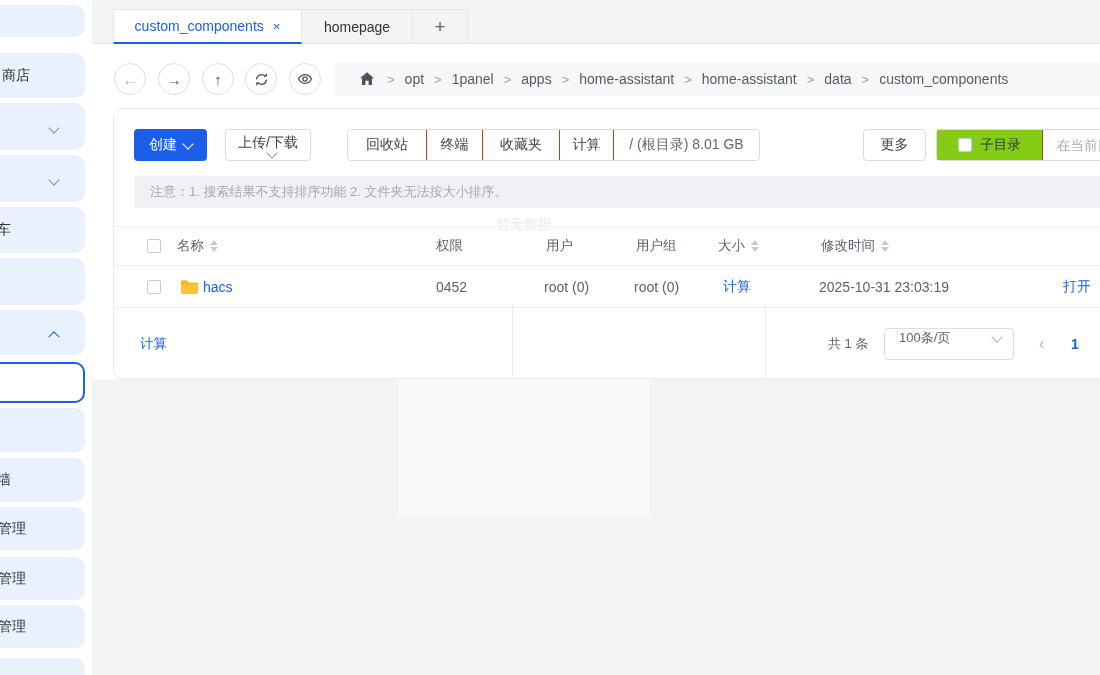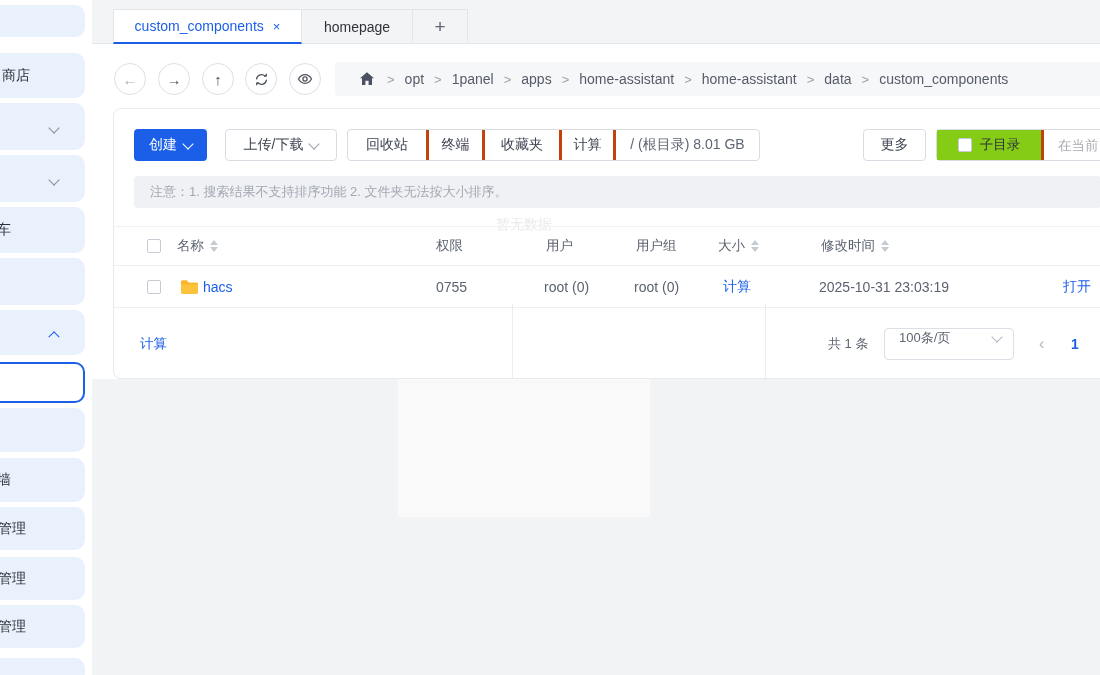--- a/index.html
+++ b/index.html
@@ -30,21 +30,21 @@
   .crumbbar .sep{color:#9aa0aa;margin:0 10px;font-size:13px;}
   .crumbbar .crumb{color:#555c68;font-size:14px;white-space:nowrap;}
 
   
   .card{position:absolute;left:113px;top:108px;width:1007px;height:271px;background:#fff;border:1px solid #e8eaee;border-radius:8px;box-sizing:border-box;}
 
   .btn{position:absolute;top:20px;height:32px;box-sizing:border-box;background:#fff;border:1px solid #d9dce3;border-radius:4px;display:flex;align-items:center;justify-content:center;font-size:14px;color:#3d4350;}
   .btn-primary{background:#1b5fe8;border:none;color:#fff;}
   .seg-group{position:absolute;top:20px;height:32px;box-sizing:border-box;border:1px solid #d9dce3;border-radius:4px;display:flex;background:#fff;}
   .seg{display:flex;align-items:center;justify-content:center;font-size:14px;color:#3d4350;box-sizing:border-box;}
-  .seg + .seg{border-left:3px solid #c2410c;}
+  .seg + .seg{border-left:1px solid #c2410c;}
   .cbox{display:inline-block;width:14px;height:14px;border:1px solid #c7cbd3;border-radius:2px;background:#fff;box-sizing:border-box;}
   .search-input{border:none;outline:none;background:transparent;font-size:13.5px;color:#303133;width:160px;font-family:inherit;}
   .search-input::placeholder{color:#a8abb2;}
 
   .notice{position:absolute;left:20px;top:67px;width:967px;height:32px;background:#f0f1f4;border-radius:4px;display:flex;align-items:center;padding-left:16px;box-sizing:border-box;font-size:13px;color:#a2a8b3;}
 
   
   .thead{position:absolute;left:0;top:117px;width:100%;height:40px;border-top:1px solid #f0f2f6;border-bottom:1px solid #edeff4;box-sizing:border-box;}
   .trow{position:absolute;left:0;top:157px;width:100%;height:42px;border-bottom:1px solid #edeff4;box-sizing:border-box;}
   .cell{position:absolute;top:50%;transform:translateY(-50%);white-space:nowrap;}
@@ -166,21 +166,21 @@
     <span class="sep">&gt;</span>
     <span class="crumb">custom_components</span>
   </div>
 
   <div class="card">
 
     <div class="btn btn-primary" style="left:20px;width:73px;">
       <span>创建</span>
       <span class="chev" style="margin-left:7px;margin-top:-3px;border-color:#fff;"></span>
     </div>
-    <div class="btn" style="left:111px;width:112px;">
+    <div class="btn" style="left:111px;width:86px;flex-direction:column;">
       <span>上传/下载</span>
       <span class="chev" style="margin-left:7px;margin-top:-3px;color:#9aa0aa;"></span>
     </div>
 
     <div class="seg-group" style="left:233px;">
       <div class="seg" style="width:78px;">
           <span>回收站</span>
         </div>
       <div class="seg" style="width:56px;">
           <span>终端</span>
@@ -250,21 +250,21 @@
       </span>
     </div>
 
     <div class="trow">
       <span class="cell cbox" style="left:33px;"></span>
       <svg class="cell" style="left:66px;" width="19" height="16" viewBox="0 0 19 16">
         <path d="M1 3.2C1 2.3 1.7 1.6 2.6 1.6h4.2l1.9 2.1h7.7c.9 0 1.6.7 1.6 1.6v8c0 .9-.7 1.6-1.6 1.6H2.6c-.9 0-1.6-.7-1.6-1.6z" fill="#FBC33C"></path>
         <path d="M1 5.4h17v-.1c0-.9-.7-1.6-1.6-1.6H8.7L6.8 1.6H2.6C1.7 1.6 1 2.3 1 3.2z" fill="#F7B62A"></path>
       </svg>
       <span class="cell dcell link" style="left:89px;">hacs</span>
-      <span class="cell dcell" style="left:322px;">0755</span>
+      <span class="cell dcell" style="left:322px;">0452</span>
       <span class="cell dcell" style="left:430px;">root (0)</span>
       <span class="cell dcell" style="left:520px;">root (0)</span>
       <span class="cell dcell link" style="left:609px;">计算</span>
       <span class="cell dcell" style="left:705px;">2025-10-31 23:03:19</span>
       <span class="cell dcell link" style="left:949px;">打开</span>
     </div>
 
     <div class="foot-summary">
       <span class="link" style="margin-left:6px;">计算</span>
     </div>

